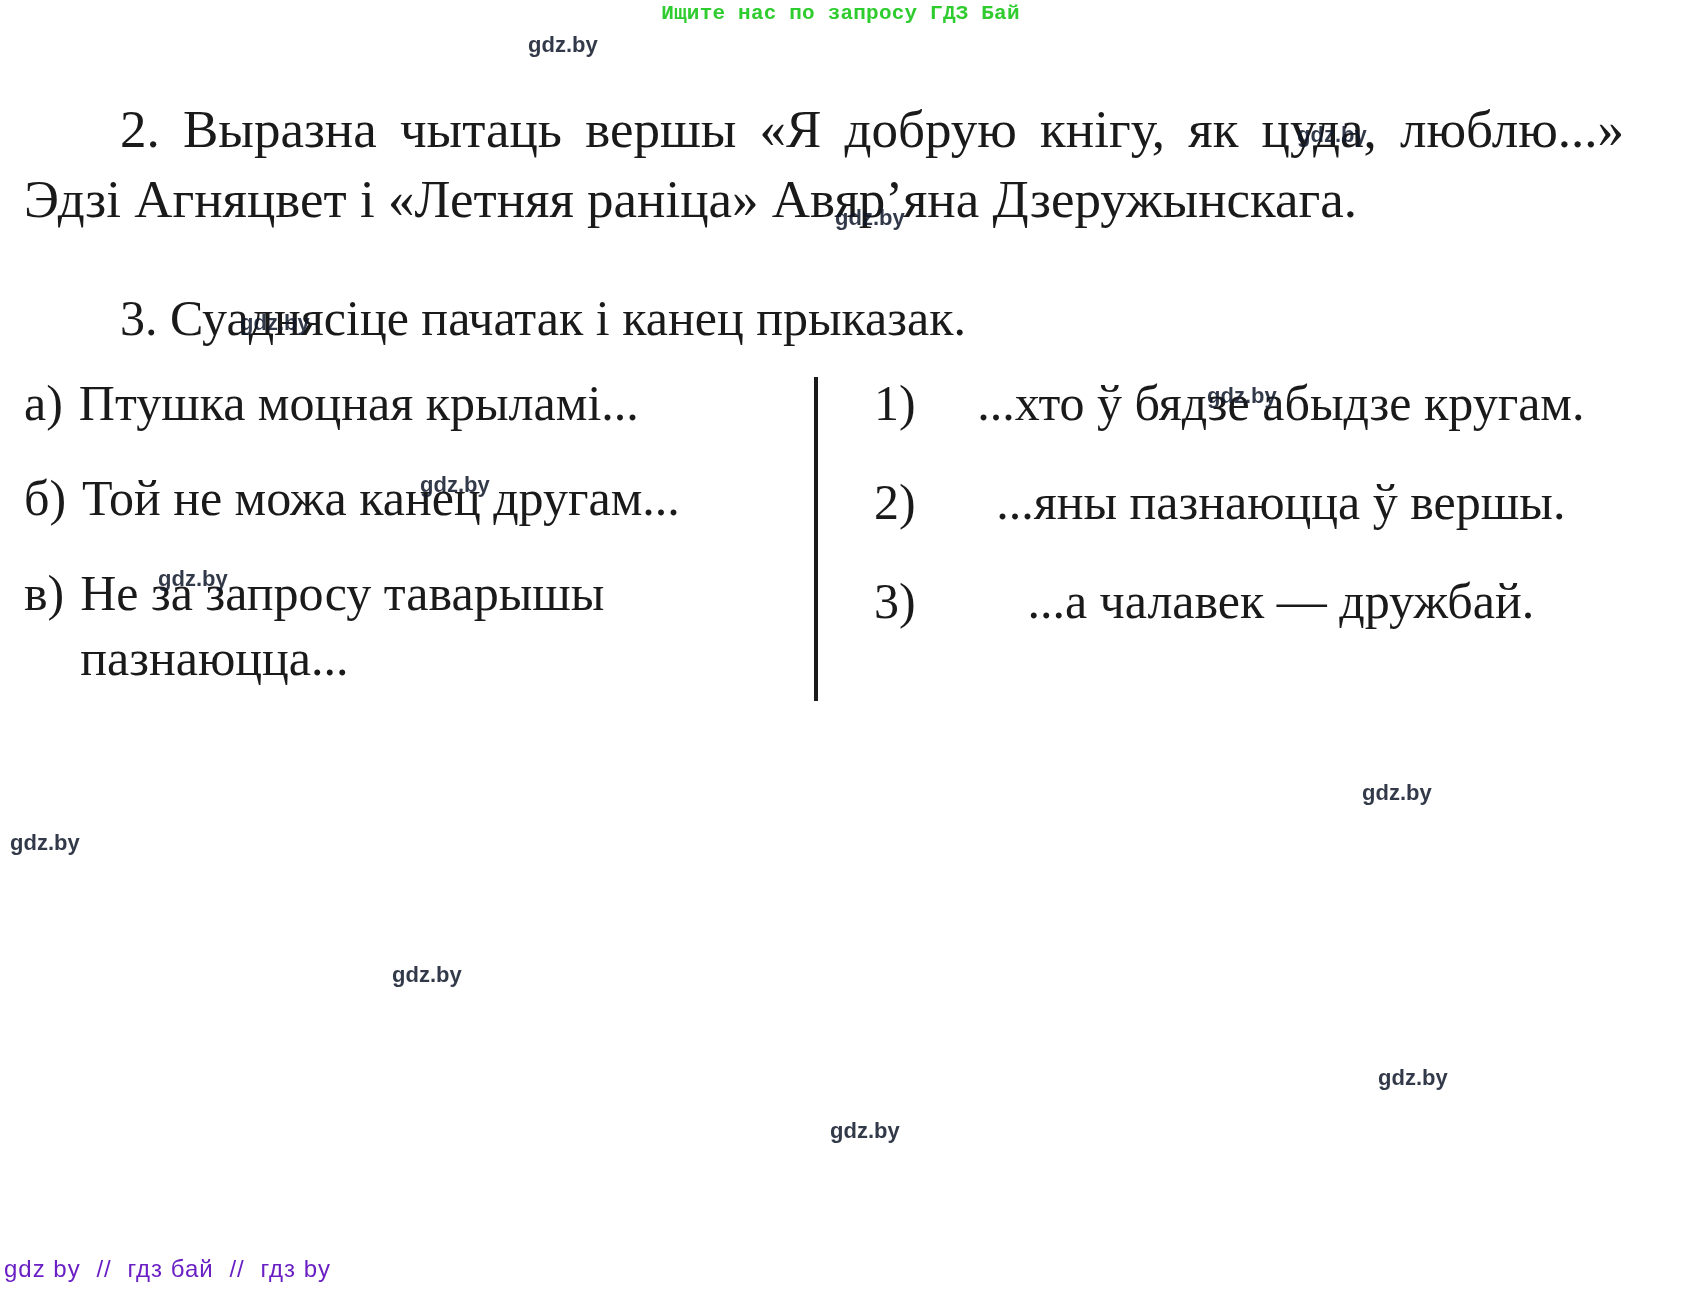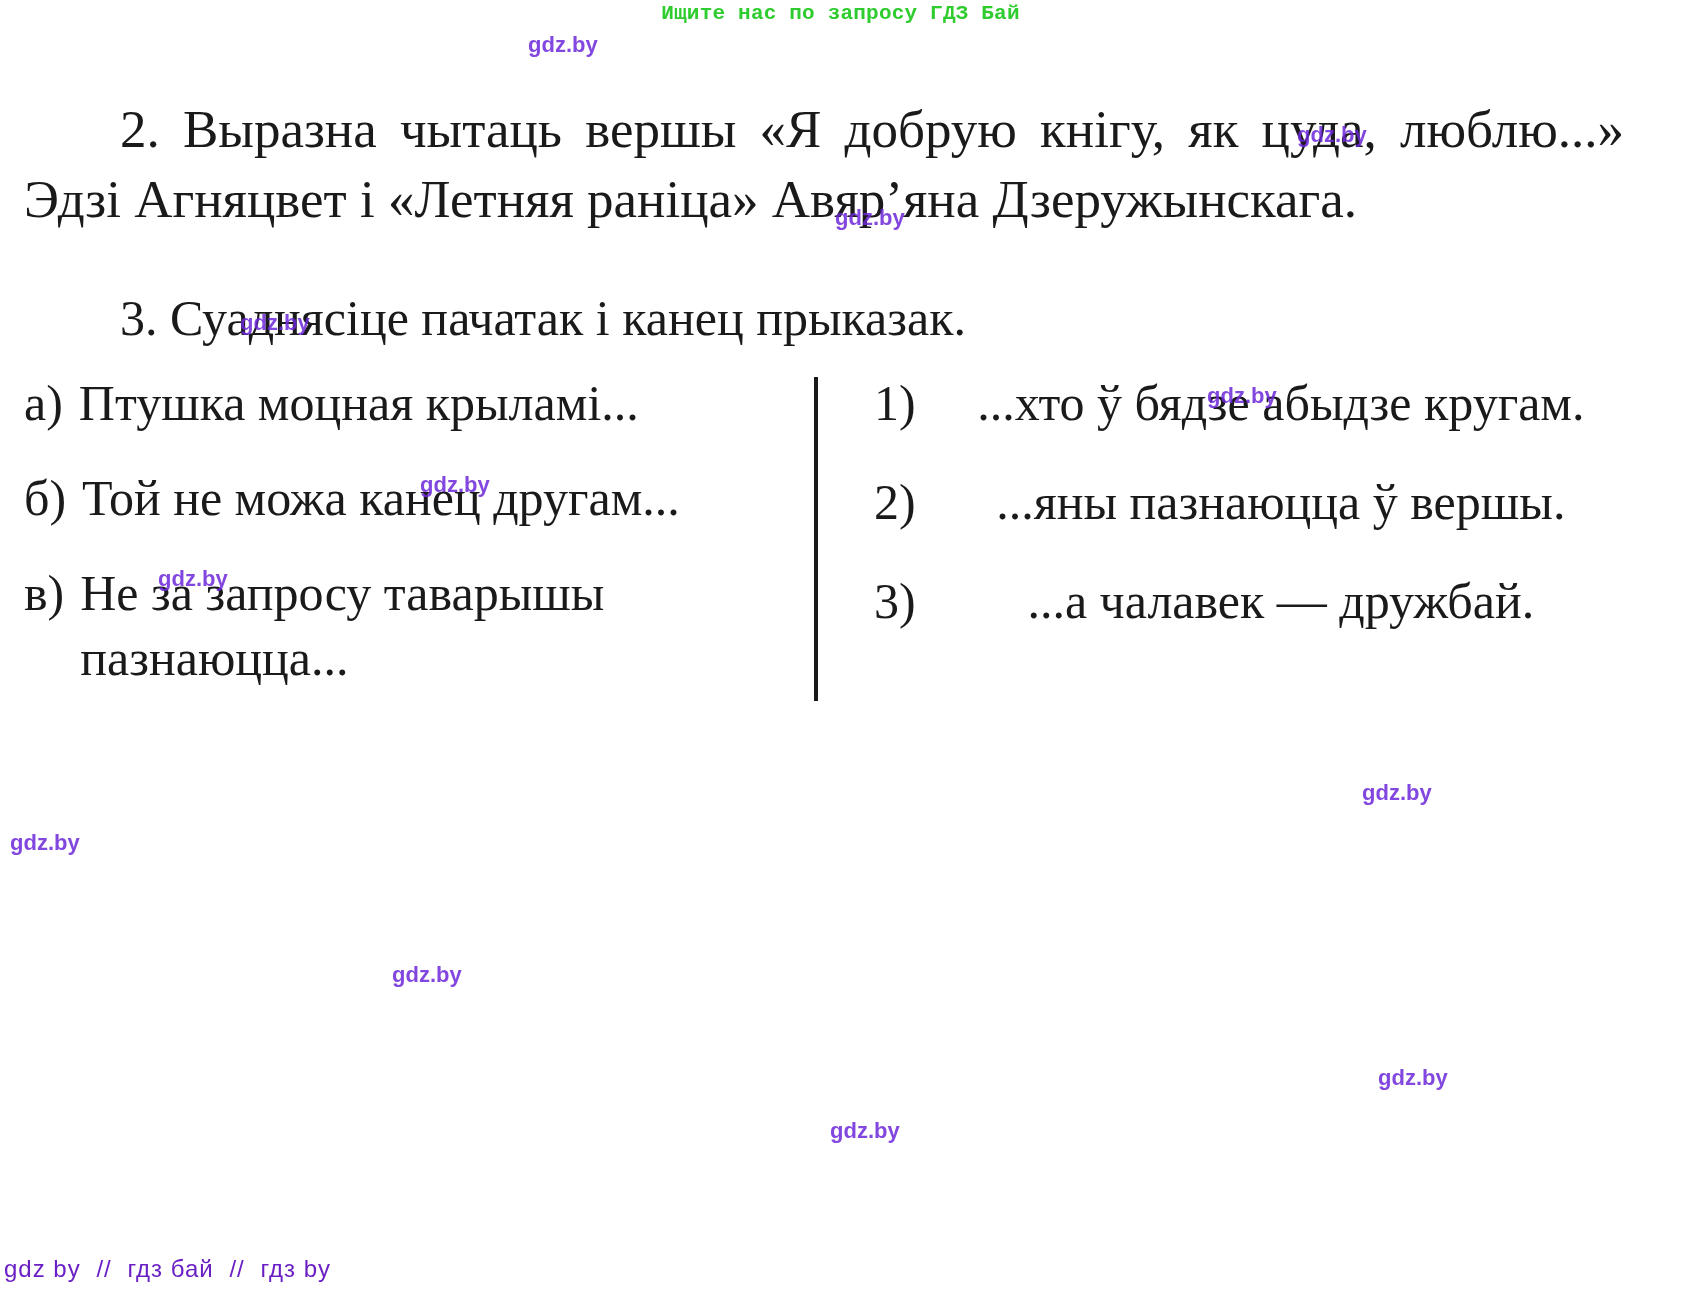--- a/index.html
+++ b/index.html
@@ -106,21 +106,21 @@
   .col-right .item-marker {
     padding-right: 22px;
   }
 
   
   .wm {
     position: absolute;
     font-family: "Liberation Sans", sans-serif;
     font-size: 22px;
     font-weight: bold;
-    color: #6d28d9;
+    color: #0f172a;
     opacity: 0.85;
     white-space: nowrap;
     pointer-events: none;
   }
 
   
   .footer {
     position: absolute;
     bottom: 10px;
     left: 0;

